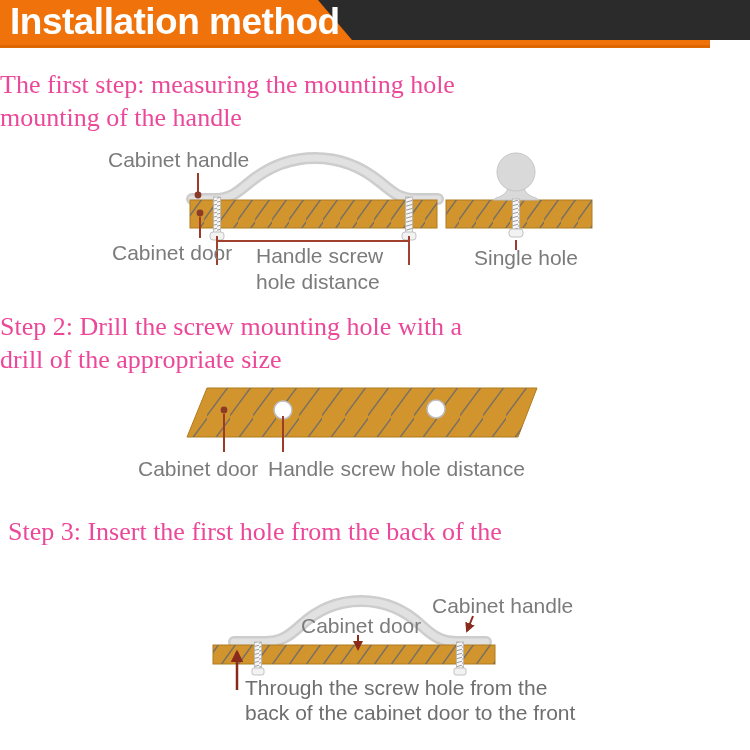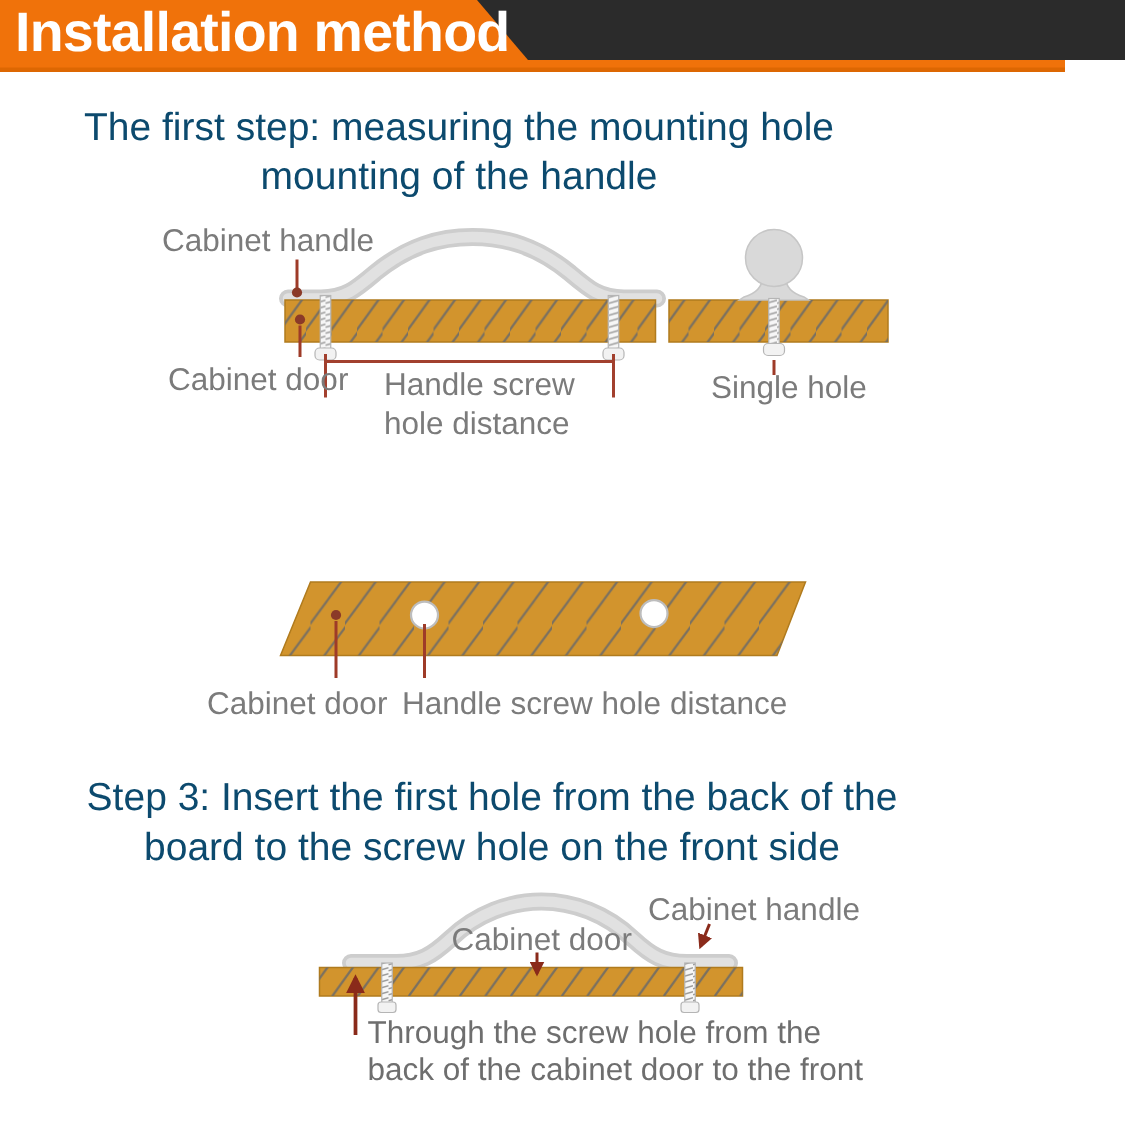--- a/index.html
+++ b/index.html
@@ -16,22 +16,22 @@
     position:absolute;left:318px;top:0;width:432px;height:40px;
     background:#2B2B2B;
     clip-path:polygon(0 0,100% 0,100% 100%,34px 100%);
   }
   .header-title{
     position:absolute;left:10px;top:0px;height:44px;line-height:44px;
     color:#ffffff;font-size:37px;font-weight:bold;letter-spacing:-0.5px;white-space:nowrap;
   }
   
   .step-heading{
-    position:absolute;text-align:center;color:#0c4a6e;
-    font-size:26px;line-height:33px;font-weight:400;
+    position:absolute;color:#ec4899;
+    font-size:26px;line-height:33px;font-weight:400;font-family:Liberation Serif, serif;
   }
   #h1{left:0px;top:68px;width:612px;}
   #h2{left:0px;top:310px;width:616px;}
   #h3{left:8px;top:515px;width:640px;}
   .diagram{position:absolute;left:0;}
   #d1{top:143px;}
   #d2{top:383px;}
   #d3{top:588px;}
   svg text{font-family:"Liberation Sans", sans-serif;}
   .lbl{font-size:21px;fill:#7b7b7b;}
@@ -110,20 +110,24 @@
       <line x1="217" y1="98" x2="409" y2="98"></line>
     </g>
 
     <text class="lbl" x="108" y="24">Cabinet handle</text>
     <text class="lbl" x="112" y="117">Cabinet door</text>
     <text class="lbl" x="256" y="120">Handle screw</text>
     <text class="lbl" x="256" y="146">hole distance</text>
     <text class="lbl" x="474" y="122">Single hole</text>
   </svg>
 
+  <div class="step-heading" id="h2">
+    <div>Step 2: Drill the screw mounting hole with a</div>
+    <div>drill of the appropriate size</div>
+  </div>
 
   <svg class="diagram" id="d2" width="750" height="100" viewBox="0 0 750 100">
     <defs>
       <pattern id="hatch2" patternUnits="userSpaceOnUse" width="23" height="34">
         <path d="M-4,38 L27,-4" stroke="#6a6a6a" stroke-width="1.5" opacity="0.85"></path>
       </pattern>
     </defs>
 
     <g>
       <polygon points="207,5 537,5 518,54 187,54" fill="#D2942D" stroke="#B07B1E" stroke-width="1"></polygon>
@@ -137,21 +141,20 @@
       <line x1="283" y1="33" x2="283" y2="69"></line>
     </g>
     <circle cx="224" cy="27" r="3.4" fill="#8b3a28"></circle>
 
     <text class="lbl" x="138" y="93">Cabinet door</text>
     <text class="lbl" x="268" y="93">Handle screw hole distance</text>
   </svg>
 
   <div class="step-heading" id="h3">
     <div>Step 3: Insert the first hole from the back of the</div>
-    <div>board to the screw hole on the front side</div>
   </div>
 
   <svg class="diagram" id="d3" width="750" height="150" viewBox="0 0 750 150">
     <defs>
       <pattern id="hatch3" patternUnits="userSpaceOnUse" width="17" height="26">
         <path d="M-3,29 L20,-3" stroke="#6a6a6a" stroke-width="1.5" opacity="0.85"></path>
       </pattern>
       <pattern id="thr3" patternUnits="userSpaceOnUse" width="7" height="4">
         <rect width="7" height="4" fill="#f6f6f6"></rect>
         <path d="M0,3.2 L7,1.2" stroke="#9b9b9b" stroke-width="1"></path>

